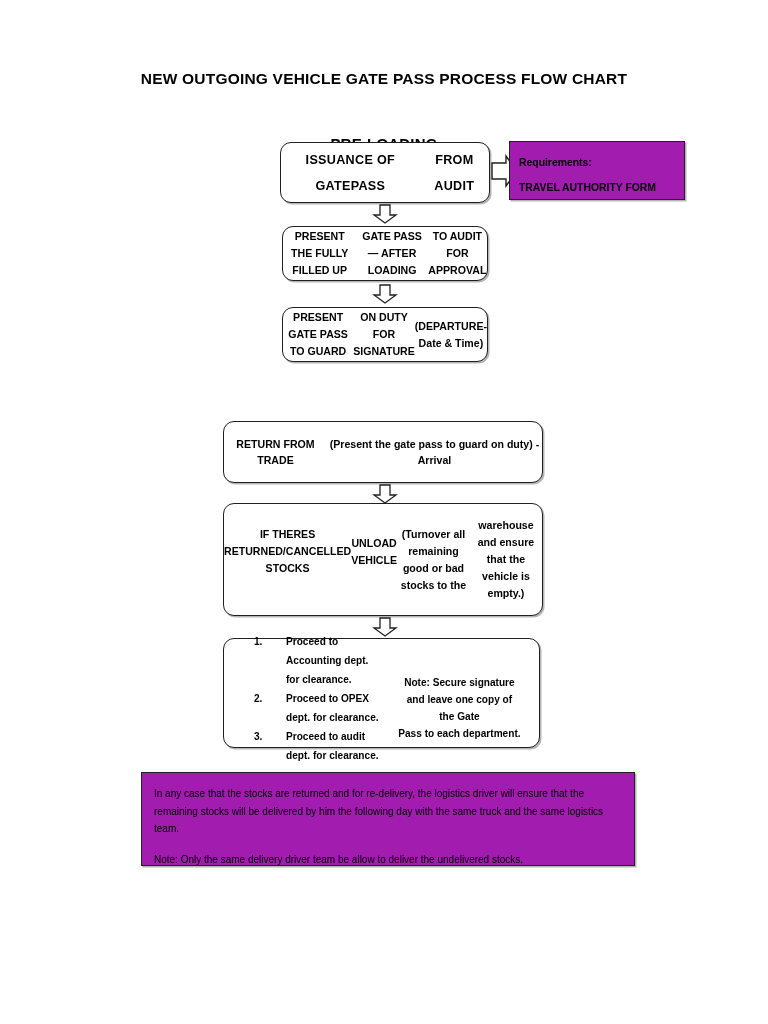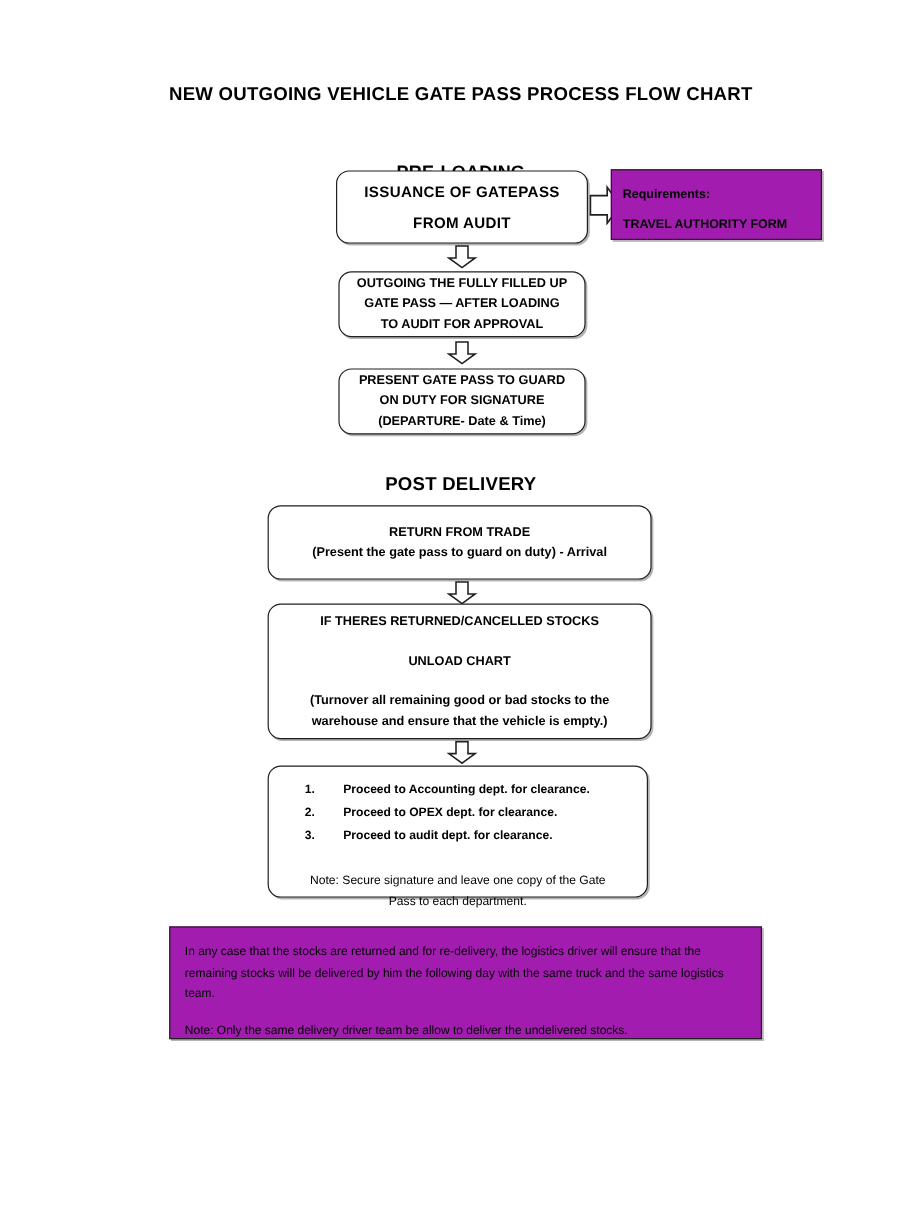--- a/index.html
+++ b/index.html
@@ -46,21 +46,21 @@
 
   
   .rbox {
     position: absolute;
     box-sizing: border-box;
     border: 1.4px solid #231f20;
     border-radius: 11px;
     background: #ffffff;
     box-shadow: 1.5px 1.5px 0 rgba(90,90,90,0.45);
     display: flex;
-    flex-direction: column;
+    flex-direction: row;
     align-items: center;
     justify-content: center;
     text-align: center;
     font-weight: bold;
   }
   .sbox {
     position: absolute;
     box-sizing: border-box;
     border: 1.4px solid #231f20;
     background: #a21caf;
@@ -116,21 +116,21 @@
     line-height: 19px;
     font-weight: bold;
     font-size: 10.1px;
   }
   .num-item .idx { width: 32px; flex: 0 0 32px; }
   .note-clearance {
     margin-top: 20px;
     text-align: center;
     line-height: 17px;
     font-size: 10.1px;
-    font-weight: normal;
+    font-weight: bold;
     width: 100%;
     padding: 0 18px;
     box-sizing: border-box;
   }
 
   
   #box-bottom-note {
     left: 141px; top: 772px; width: 494px; height: 94px;
     padding: 12px 14px 0 12px;
     font-size: 10px; font-weight: normal; line-height: 17.5px;
@@ -175,53 +175,52 @@
     <span class="line">TRAVEL AUTHORITY FORM</span>
   </div>
 
   <div class="arrow-down" style="left:372px; top:204px;">
     <svg width="26" height="20" viewBox="0 0 26 20">
       <polygon points="8,1 18,1 18,11 24,11 13,19 2,11 8,11" fill="#ffffff" stroke="#231f20" stroke-width="1.3" stroke-linejoin="miter"></polygon>
     </svg>
   </div>
 
   <div class="rbox" id="box-present-filled">
-    <span class="line">OUTGOING THE FULLY FILLED UP</span>
+    <span class="line">PRESENT THE FULLY FILLED UP</span>
     <span class="line">GATE PASS — AFTER LOADING</span>
     <span class="line">TO AUDIT FOR APPROVAL</span>
   </div>
 
   <div class="arrow-down" style="left:372px; top:284px;">
     <svg width="26" height="20" viewBox="0 0 26 20">
       <polygon points="8,1 18,1 18,11 24,11 13,19 2,11 8,11" fill="#ffffff" stroke="#231f20" stroke-width="1.3" stroke-linejoin="miter"></polygon>
     </svg>
   </div>
 
   <div class="rbox" id="box-present-guard">
     <span class="line">PRESENT GATE PASS TO GUARD</span>
     <span class="line">ON DUTY FOR SIGNATURE</span>
     <span class="line">(DEPARTURE- Date &amp; Time)</span>
   </div>
 
-  <div class="section-title postdelivery">POST DELIVERY</div>
 
   <div class="rbox" id="box-return-trade">
     <span class="line first">RETURN FROM TRADE</span>
     <span class="line">(Present the gate pass to guard on duty) - Arrival</span>
   </div>
 
   <div class="arrow-down" style="left:372px; top:484px;">
     <svg width="26" height="20" viewBox="0 0 26 20">
       <polygon points="8,1 18,1 18,11 24,11 13,19 2,11 8,11" fill="#ffffff" stroke="#231f20" stroke-width="1.3" stroke-linejoin="miter"></polygon>
     </svg>
   </div>
 
   <div class="rbox" id="box-unload">
     <span class="line ln1">IF THERES RETURNED/CANCELLED STOCKS</span>
-    <span class="line ln2">UNLOAD CHART</span>
+    <span class="line ln2">UNLOAD VEHICLE</span>
     <span class="line">(Turnover all remaining good or bad stocks to the</span>
     <span class="line">warehouse and ensure that the vehicle is empty.)</span>
   </div>
 
   <div class="arrow-down" style="left:372px; top:617px;">
     <svg width="26" height="20" viewBox="0 0 26 20">
       <polygon points="8,1 18,1 18,11 24,11 13,19 2,11 8,11" fill="#ffffff" stroke="#231f20" stroke-width="1.3" stroke-linejoin="miter"></polygon>
     </svg>
   </div>
 

